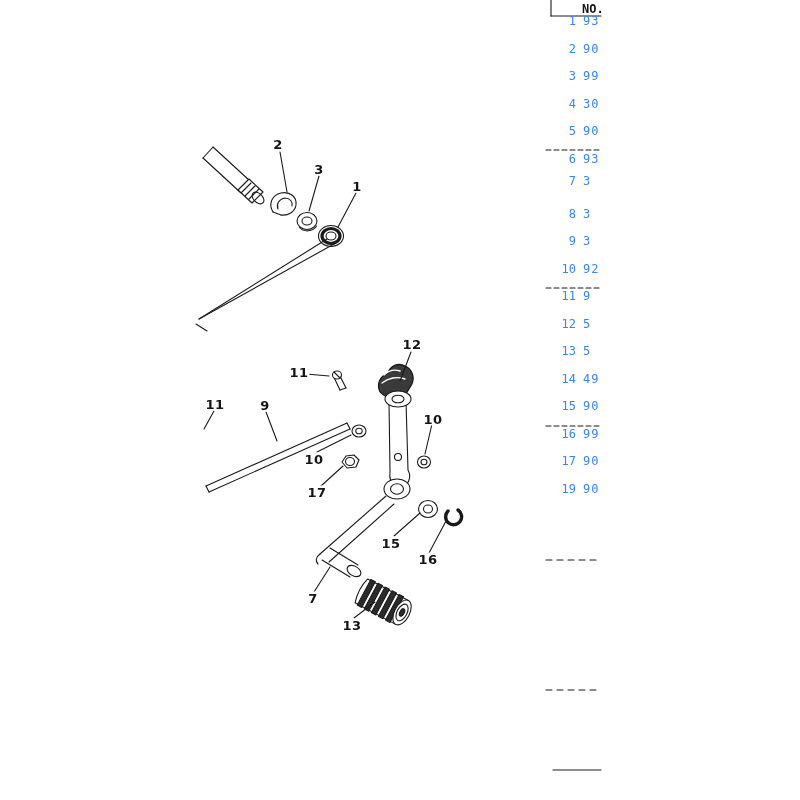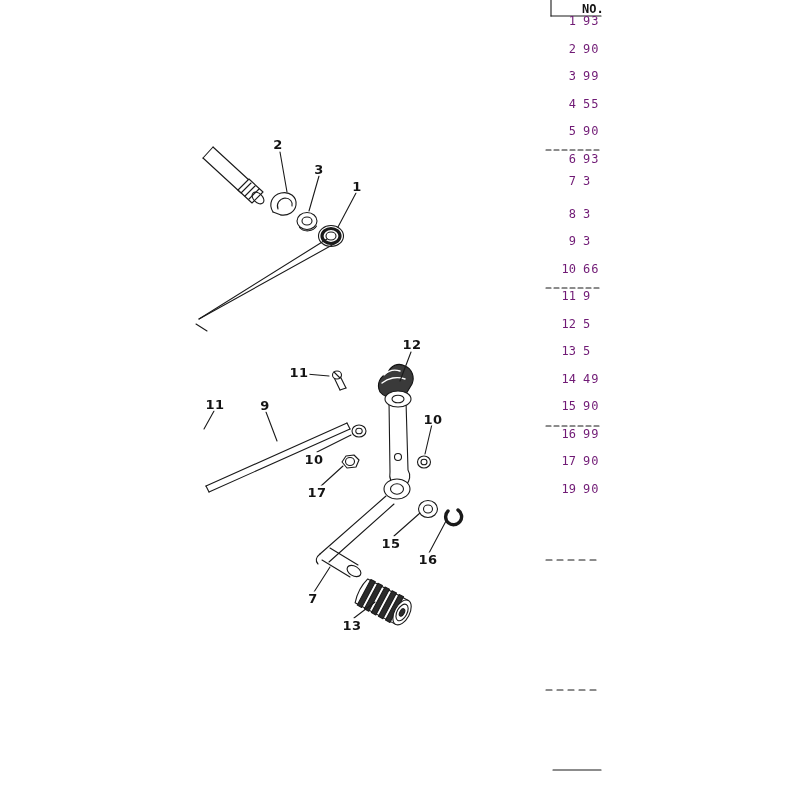--- a/index.html
+++ b/index.html
@@ -11,21 +11,21 @@
     position:absolute; transform:translate(-50%,-50%);
     font:600 13px "DejaVu Sans", sans-serif; color:#141414;
     background:#ffffff; padding:0 1px; line-height:1; letter-spacing:0.5px;
   }
   .table-header {
     position:absolute; left:554px; top:2px;
     font:700 12px "DejaVu Sans Mono", monospace; color:#141414;padding-left:28px;
   }
   .t-row {
     position:absolute; left:550px; height:16px; line-height:16px;
-    font:12px "DejaVu Sans Mono", monospace; color:#701a75; white-space:nowrap;
+    font:12px "DejaVu Sans Mono", monospace; color:#3b82f6; white-space:nowrap;
   }
   .t-no  { display:inline-block; width:26px; text-align:right; }
   .t-val { display:inline-block; margin-left:7px; letter-spacing:1px; }
 </style>
 </head>
 <body>
 
 <div class="page">
 
   <svg class="diagram" viewBox="0 0 800 800" width="800" height="800">
@@ -190,27 +190,27 @@
       <span class="callout" style="left: 313px; top: 598px;">7</span>
       <span class="callout" style="left: 352px; top: 625px;">13</span>
     </div>
 
   <div class="parts-table">
     <div class="table-header">NO.</div>
     <div class="rows">
         <div class="t-row" style="top: 14px;"><span class="t-no">1</span><span class="t-val">93</span></div>
         <div class="t-row" style="top: 41.5px;"><span class="t-no">2</span><span class="t-val">90</span></div>
         <div class="t-row" style="top: 69px;"><span class="t-no">3</span><span class="t-val">99</span></div>
-        <div class="t-row" style="top: 96.5px;"><span class="t-no">4</span><span class="t-val">55</span></div>
+        <div class="t-row" style="top: 96.5px;"><span class="t-no">4</span><span class="t-val">30</span></div>
         <div class="t-row" style="top: 124px;"><span class="t-no">5</span><span class="t-val">90</span></div>
         <div class="t-row" style="top: 151.5px;"><span class="t-no">6</span><span class="t-val">93</span></div>
         <div class="t-row" style="top: 174px;"><span class="t-no">7</span><span class="t-val">3</span></div>
         <div class="t-row" style="top: 206.5px;"><span class="t-no">8</span><span class="t-val">3</span></div>
         <div class="t-row" style="top: 234px;"><span class="t-no">9</span><span class="t-val">3</span></div>
-        <div class="t-row" style="top: 261.5px;"><span class="t-no">10</span><span class="t-val">66</span></div>
+        <div class="t-row" style="top: 261.5px;"><span class="t-no">10</span><span class="t-val">92</span></div>
         <div class="t-row" style="top: 289px;"><span class="t-no">11</span><span class="t-val">9</span></div>
         <div class="t-row" style="top: 316.5px;"><span class="t-no">12</span><span class="t-val">5</span></div>
         <div class="t-row" style="top: 344px;"><span class="t-no">13</span><span class="t-val">5</span></div>
         <div class="t-row" style="top: 371.5px;"><span class="t-no">14</span><span class="t-val">49</span></div>
         <div class="t-row" style="top: 399px;"><span class="t-no">15</span><span class="t-val">90</span></div>
         <div class="t-row" style="top: 426.5px;"><span class="t-no">16</span><span class="t-val">99</span></div>
         <div class="t-row" style="top: 454px;"><span class="t-no">17</span><span class="t-val">90</span></div>
         <div class="t-row" style="top: 481.5px;"><span class="t-no">19</span><span class="t-val">90</span></div>
       </div>
   </div>

